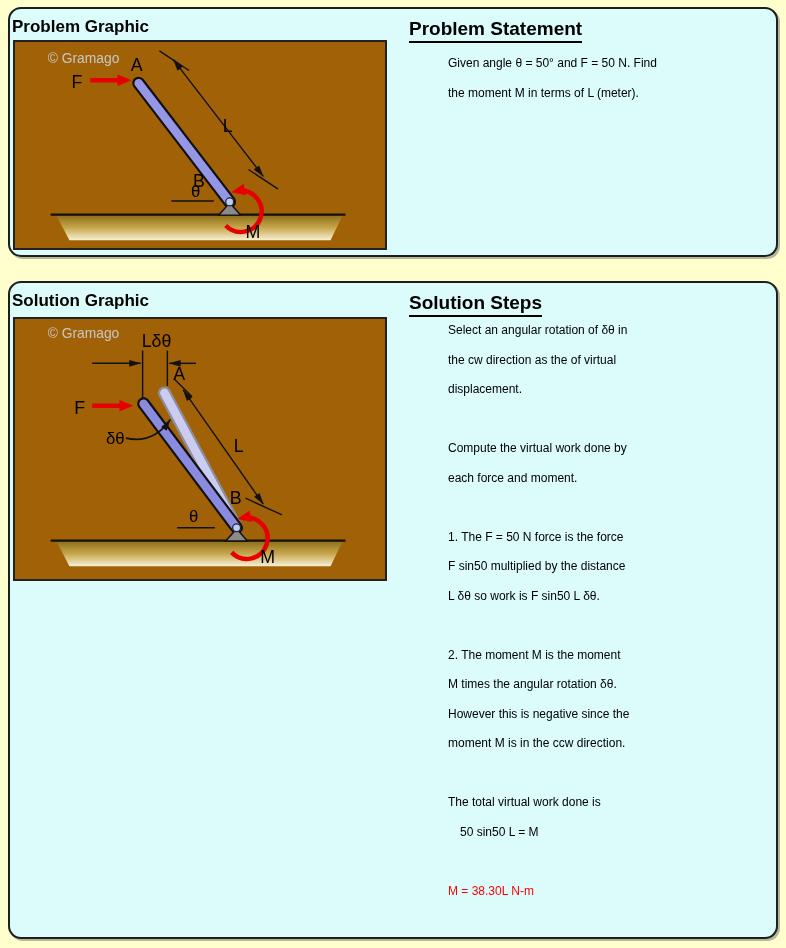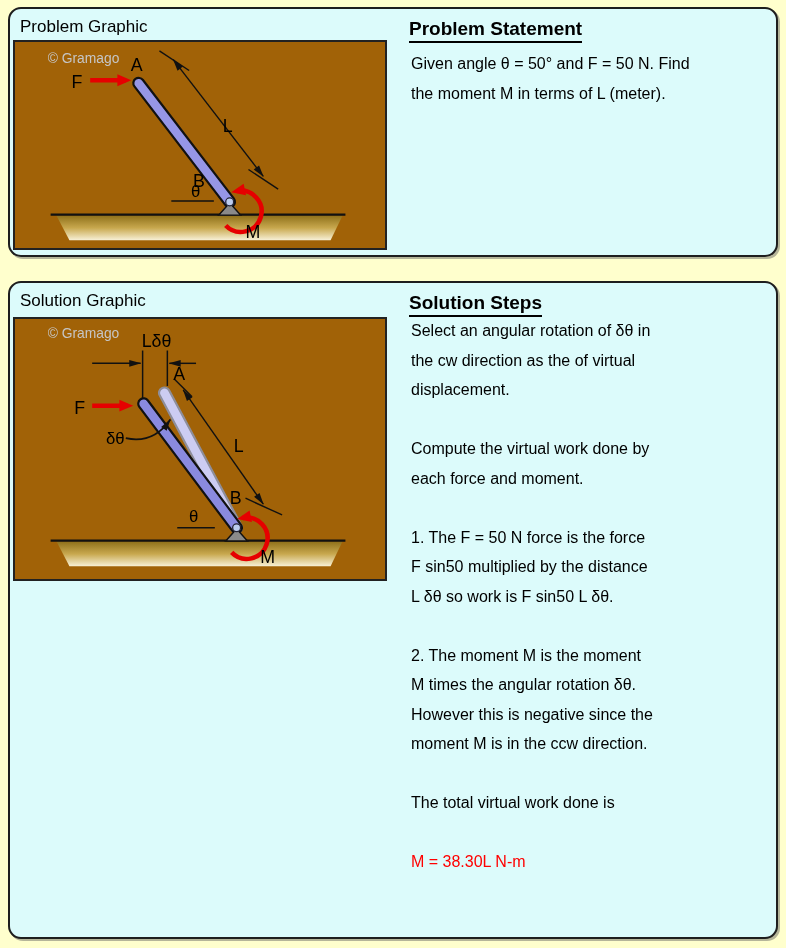--- a/index.html
+++ b/index.html
@@ -12,41 +12,41 @@
   .panel{
     position:absolute;left:8px;width:766px;
     background:#DCFBFB;
     border:2px solid #1E1E1E;
     border-radius:13px;
     box-shadow:2px 2px 0 rgba(90,90,90,0.45);
   }
   #panel1{top:7px;height:246px;}
   #panel2{top:281px;height:654px;}
   .panel-title{
-    position:absolute;left:10px;top:8px;
-    font-size:17px;font-weight:normal;color:#000;white-space:nowrap;text-align:right;
+    position:absolute;left:2px;top:8px;
+    font-size:17px;font-weight:bold;color:#000;white-space:nowrap;text-align:right;
   }
   .gbox{
     position:absolute;left:3px;background:#a16207;
     border:2px solid #222222;
   }
   #gbox1{top:31px;width:370px;height:206px;}
   #gbox2{top:34px;width:370px;height:260px;}
   .gbox svg{display:block;width:100%;height:100%;}
   .col-title{
     position:absolute;left:399px;top:9px;
     font-size:19px;font-weight:bold;color:#000;
     border-bottom:2px solid #000;padding-bottom:1px;white-space:nowrap;
   }
   .lines{position:absolute;left:401px;width:362px;}
   #p1-lines{top:40px;}
   #p2-lines{top:33px;}
   .tline{
-    font-size:16px;line-height:29.5px;min-height:29.5px;
-    color:#000;white-space:nowrap;
+    font-size:12px;line-height:29.5px;min-height:29.5px;
+    color:#000;white-space:nowrap;margin-left:37px;
   }
   .tline.indent{padding-left:12px;}
   .tline.red{color:#FF0000;}
   text{font-family:"Liberation Sans",sans-serif;}
   .dlabel{font-size:18px;fill:#000;}
   .dlabel-sm{font-size:17px;fill:#000;}
   .watermark{font-size:14px;fill:#C6C6C6;}
 </style>
 </head>
 <body>
@@ -180,16 +180,17 @@
     <div class="tline">1. The F = 50 N force is the force</div>
     <div class="tline">F sin50 multiplied by the distance</div>
     <div class="tline">L δθ so work is  F sin50 L δθ.</div>
     <div class="tline"></div>
     <div class="tline">2. The moment M is the moment</div>
     <div class="tline">M times the angular rotation δθ.</div>
     <div class="tline">However this is negative since the</div>
     <div class="tline">moment M is in the ccw direction.</div>
     <div class="tline"></div>
     <div class="tline">The total virtual work done is</div>
+    <div class="tline indent">  50 sin50 L = M</div>
     <div class="tline"></div>
     <div class="tline red">M = 38.30L N-m</div>
   </div>
 </div>
 
 </body></html>

